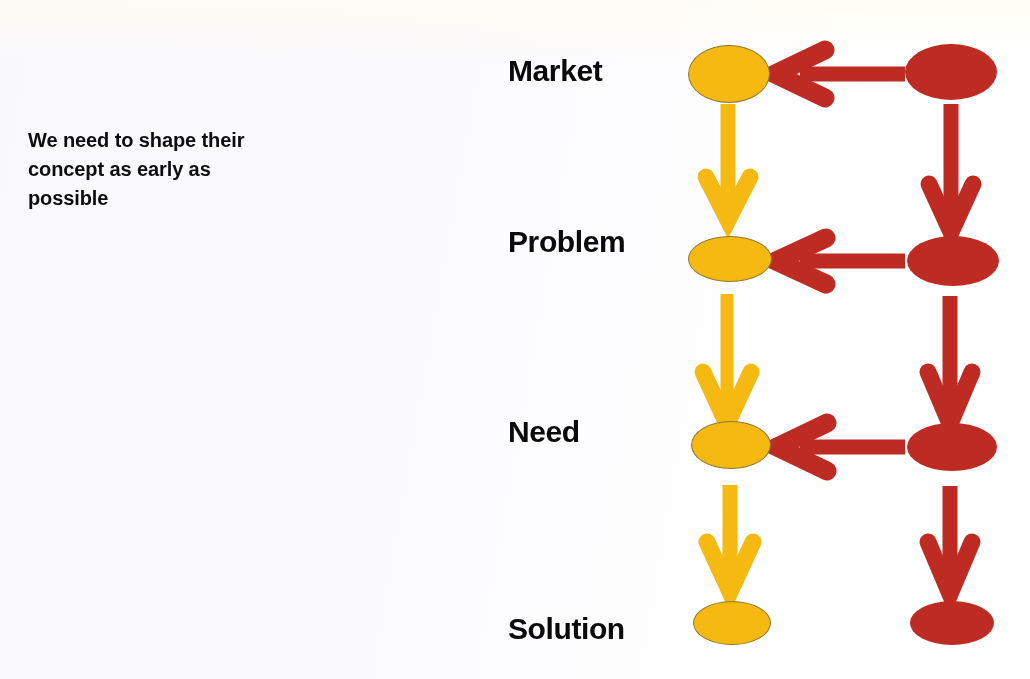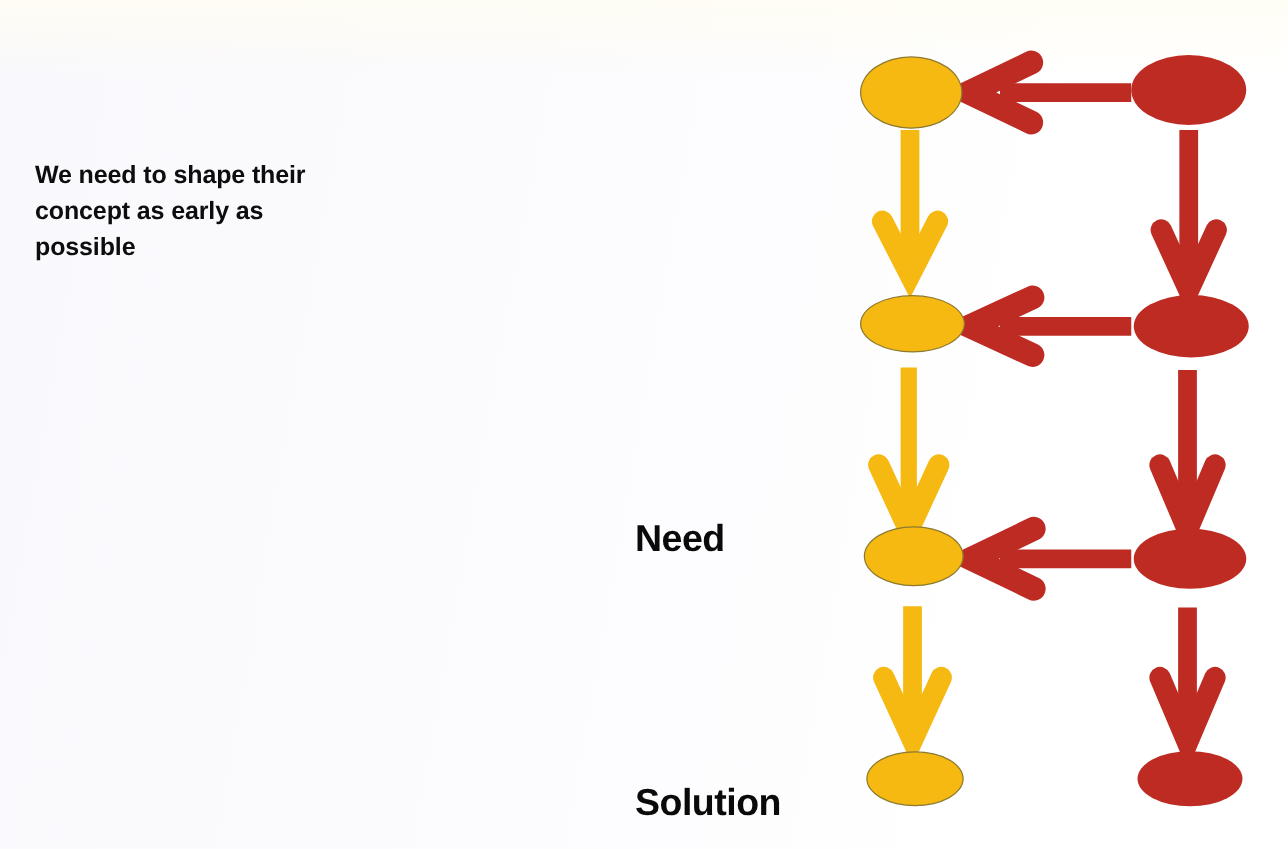--- a/index.html
+++ b/index.html
@@ -77,25 +77,27 @@
 </style>
 </head>
 <body>
 
 <div id="canvas">
 
   <div id="caption">We need to shape their
 concept as early as
 possible</div>
 
+  <div class="row-label" style="left:508px; top:56px;">Market</div>
 
+  <div class="row-label" style="left:508px; top:227px;">Problem</div>
 
   <div class="row-label" style="left:508px; top:417px;">Need</div>
 
-  <div class="row-label" style="left:508px; top:628px;">Solution</div>
+  <div class="row-label" style="left:508px; top:614px;">Solution</div>
 
   <svg id="arrow-layer" viewBox="0 0 1030 679">
 
     <g>
       <line x1="728" y1="104" x2="728" y2="222" stroke="#f5b912" stroke-width="15"></line>
       <path d="M 706 177 L 728 220 L 750 177" fill="none" stroke="#f5b912" stroke-width="17" stroke-linecap="round"></path>
     </g>
 
     <g>
       <line x1="727" y1="294" x2="727" y2="413" stroke="#f5b912" stroke-width="13"></line>

